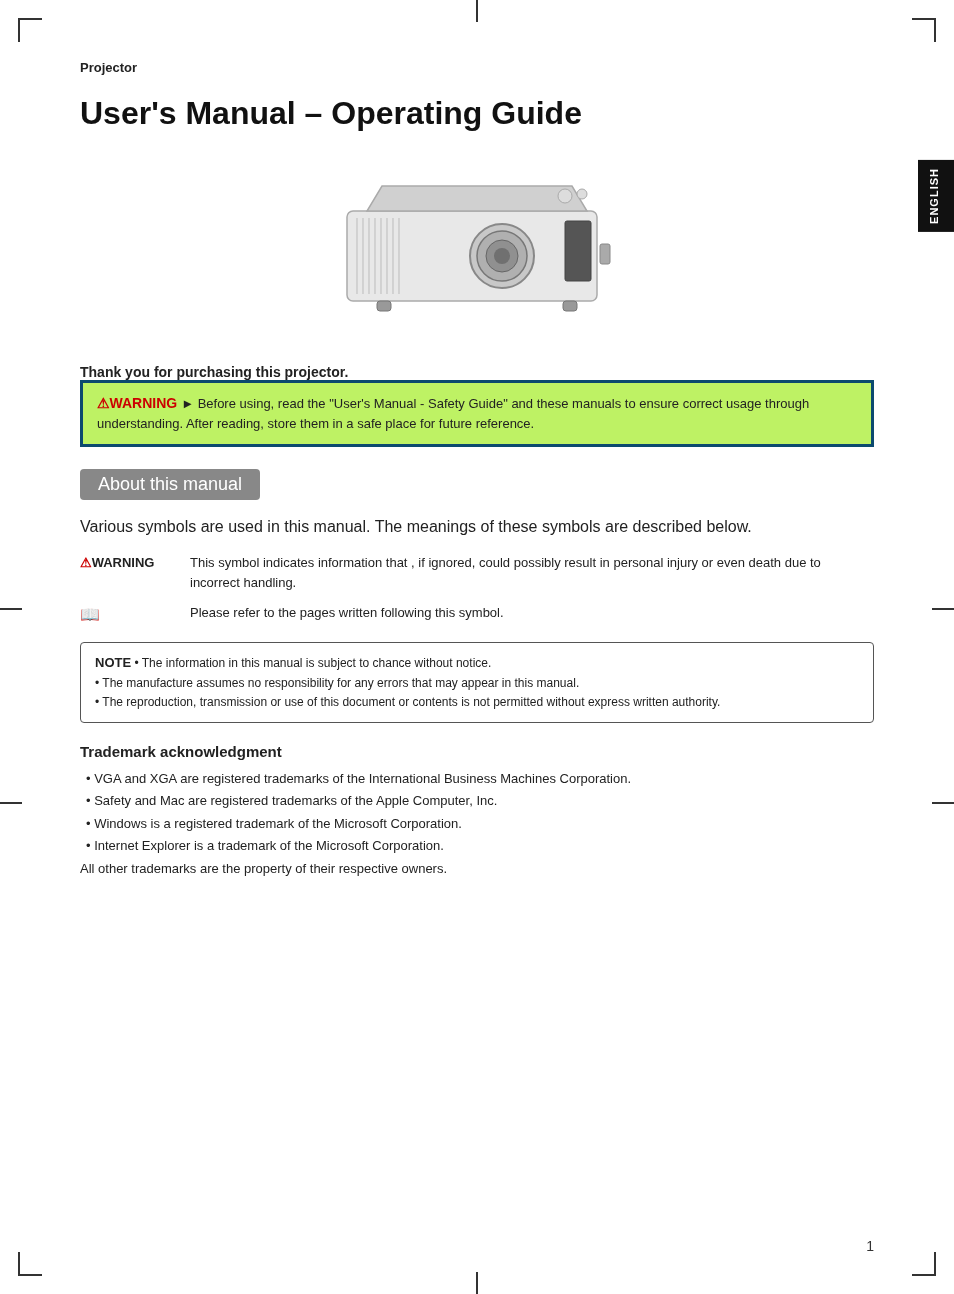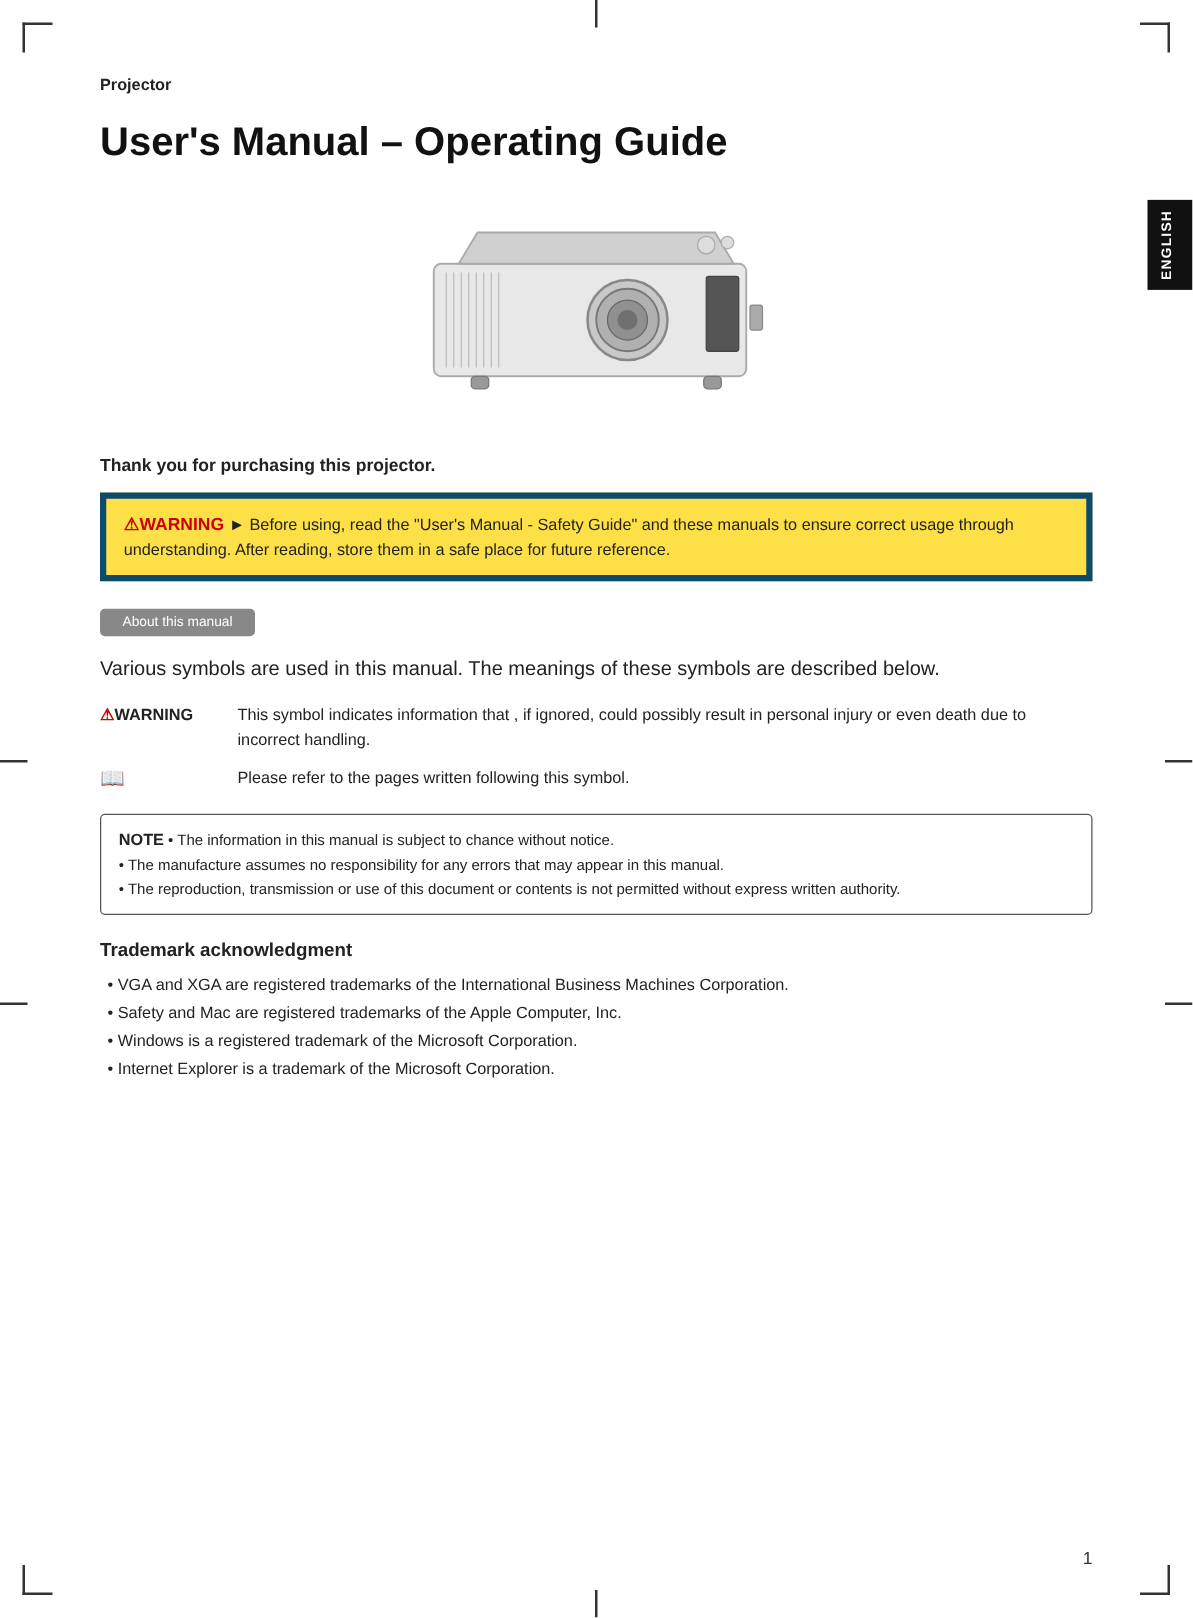--- a/index.html
+++ b/index.html
@@ -141,27 +141,26 @@
     }
 
     .projector-svg {
       width: 340px;
       height: 180px;
     }
 
     .thank-you {
       font-size: 14px;
       font-weight: bold;
-      margin-bottom: 14px;
     }
 
     
     .warning-box {
-      background: #fde047;
-      border: 5px solid #0c4a6e;
+      background: #bef264;
+      border: 3px solid #0c4a6e;
       padding: 10px 14px;
       margin-bottom: 22px;
       font-size: 13px;
       line-height: 1.5;
     }
 
     .warning-box .warning-title {
       font-weight: 900;
       color: #cc0000;
       font-size: 14px;
@@ -169,21 +168,21 @@
 
     .warning-box .warning-title .warn-triangle {
       color: #cc0000;
     }
 
     
     .section-header {
       display: inline-block;
       background: #888;
       color: #fff;
-      font-size: 11px;
+      font-size: 18px;
       padding: 5px 18px;
       border-radius: 4px;
       margin-bottom: 14px;
       font-weight: normal;
     }
 
     .intro-text {
       font-size: 16px;
       line-height: 1.6;
       margin-bottom: 14px;
@@ -378,16 +377,17 @@
 
     
     <div>
       <div class="trademark-title">Trademark acknowledgment</div>
       <ul class="trademark-list">
         <li>• VGA and XGA are registered trademarks of the International Business Machines Corporation.</li>
         <li>• Safety and Mac are registered trademarks of the Apple Computer, Inc.</li>
         <li>• Windows is a registered trademark of the Microsoft Corporation.</li>
         <li>• Internet Explorer is a trademark of the Microsoft Corporation.</li>
       </ul>
+      <p class="trademark-all">All other trademarks are the property of their respective owners.</p>
     </div>
 
   </div>
 </div>
 
 </body></html>

